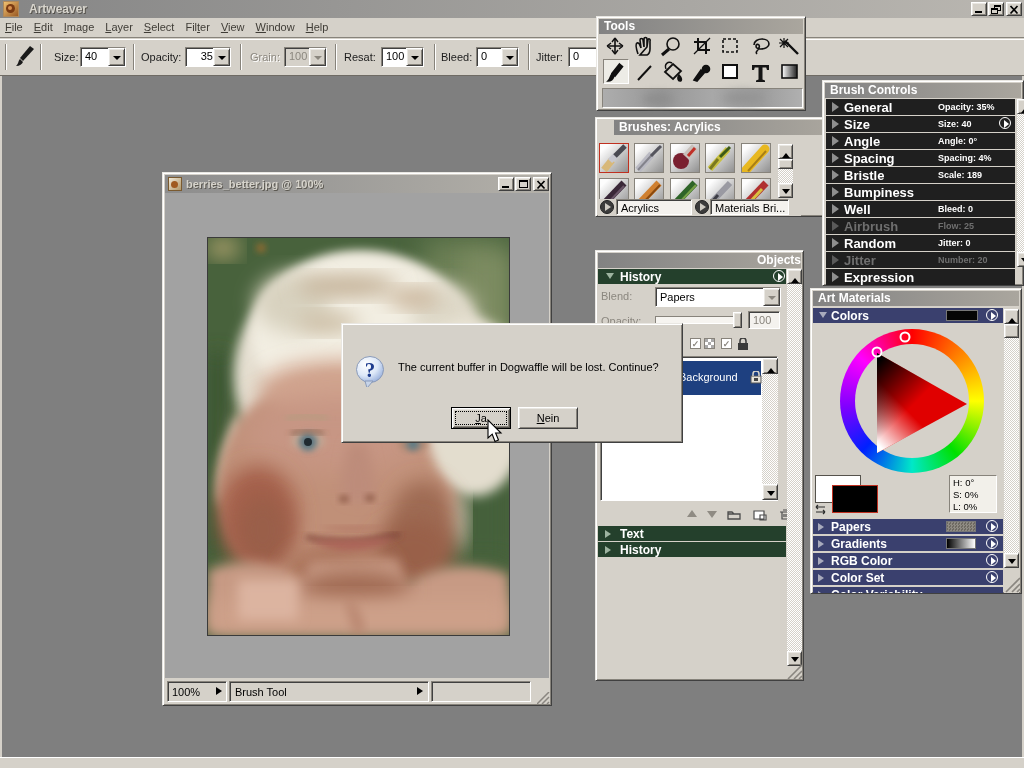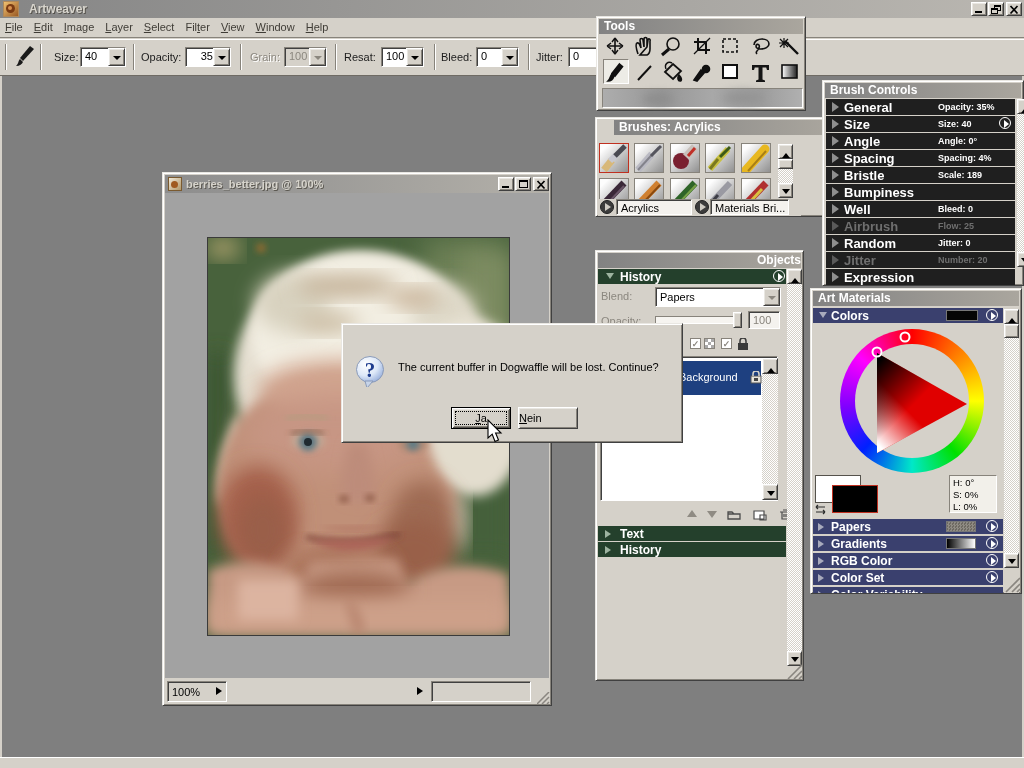--- a/index.html
+++ b/index.html
@@ -226,20 +226,21 @@
   <ellipse cx="147" cy="352" rx="55" ry="18" fill="#a06a52" filter="url(#bl10)"></ellipse>
   <rect x="0" y="360" width="301" height="37" fill="#cda089" filter="url(#bl10)"></rect>
   <rect x="30" y="342" width="60" height="40" fill="#dcb4a0" filter="url(#bl6)"></rect>
   <path d="M143 362 C150 372 154 382 156 395 L147 395 C144 382 141 372 138 364 Z" fill="#b27e68" filter="url(#bl6)"></path>
  </svg>
  </div>
 
  <div class="abs" style="left:2px;top:505px;width:384px;height:26px;background:#d5d1c9;">
   <div class="sk abs" style="left:2px;top:3px;width:60px;height:21px;background:#d5d1c9;font-size:11px;padding:4px 0 0 4px;">100%</div>
   <div class="abs" style="left:51px;top:9px;width:0;height:0;border:4px solid transparent;border-left:6px solid #000;"></div>
+  <div class="sk abs" style="left:64px;top:3px;width:200px;height:21px;background:#d5d1c9;font-size:11px;padding:4px 0 0 5px;">Brush Tool</div>
   <div class="abs" style="left:252px;top:9px;width:0;height:0;border:4px solid transparent;border-left:6px solid #000;"></div>
   <div class="sk abs" style="left:266px;top:3px;width:100px;height:21px;background:#d5d1c9;"></div>
   <svg class="abs" width="13" height="13" style="left:372px;top:14px;">
         <path d="M12 0 L0 12 M12 5 L5 12 M12 10 L10 12" stroke="#8a8680" stroke-width="1.5"></path>
       </svg>
  </div>
 </div>
 
 <div class="win abs" id="ptools" style="left:596px;top:16px;width:210px;height:95px;">
  <div class="paltitle" style="margin:2px;">Tools</div>
@@ -604,19 +605,19 @@
   <ellipse cx="16" cy="14.5" rx="13.5" ry="13" fill="url(#qg)" stroke="#8a9ab8" stroke-width="1"></ellipse>
   <path d="M11 26 L13 33 L19 26 Z" fill="#c7d4e8" stroke="#8a9ab8" stroke-width="1"></path>
   <text x="16" y="22" text-anchor="middle" font-family="Liberation Serif" font-size="21" font-weight="bold" fill="#1e3c8e">?</text>
  </svg>
  <div class="abs" style="left:56px;top:37px;font-size:11px;color:#000;">The current buffer in Dogwaffle will be lost. Continue?</div>
  <div class="abs" style="left:109px;top:83px;width:60px;height:22px;background:#d5d1c9;border:1px solid #000;box-shadow:inset 1px 1px 0 #fff,inset -1px -1px 0 #55524c, inset 2px 2px 0 #e9e7e2, inset -2px -2px 0 #87837b;">
   <div class="abs" style="left:3px;top:3px;right:3px;bottom:3px;border:1px dotted #000;"></div>
   <div class="abs" style="left:0;top:4px;width:100%;text-align:center;font-size:11px;"><u>J</u>a</div>
  </div>
  <div class="bv abs" style="left:176px;top:83px;width:60px;height:22px;">
-  <div class="abs" style="left:0;top:4px;width:100%;font-size:11px;"><u>N</u>ein</div>
+  <div class="abs" style="left:0;top:4px;width:100%;text-align:center;font-size:11px;"><u>N</u>ein</div>
  </div>
 </div>
 
 <svg class="abs" width="16" height="26" style="left:487px;top:419px;z-index:99;">
  <path d="M1 1 L1 19 L5.2 15.2 L8 22.5 L11.5 21 L8.6 14 L14 14 Z" fill="#fff" stroke="#000" stroke-width="1.1"></path>
 </svg>
 
 </body></html>

